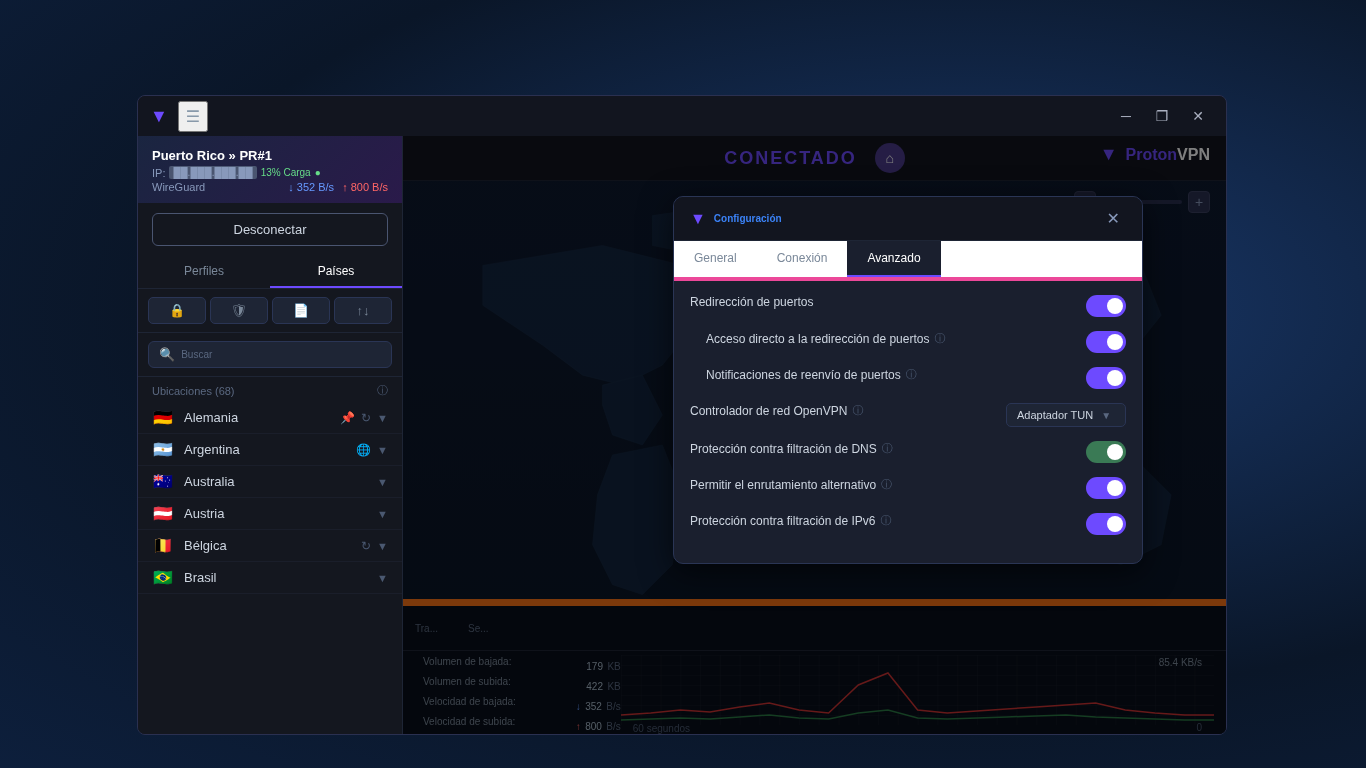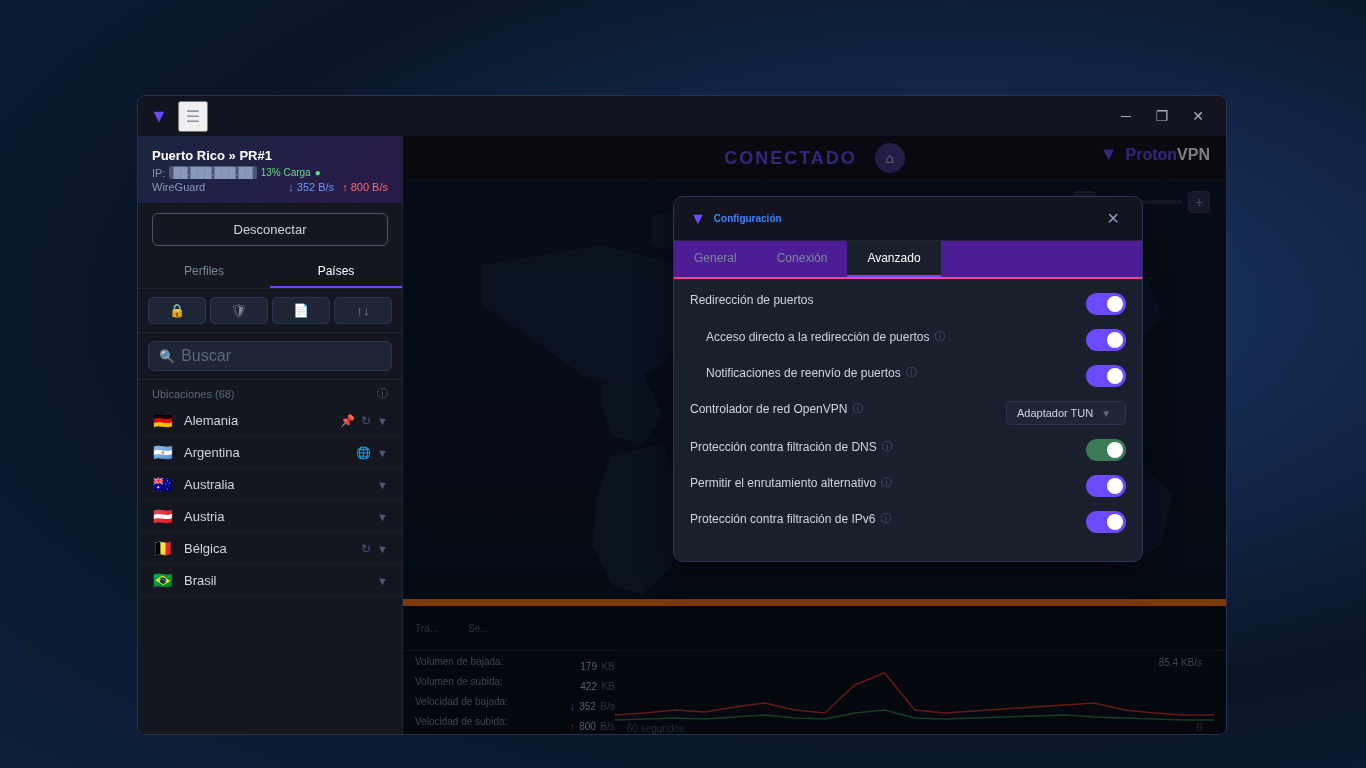--- a/index.html
+++ b/index.html
@@ -203,21 +203,21 @@
       border-radius: 6px;
       padding: 5px 10px;
       gap: 6px;
     }
     .search-icon { color: #5a6880; font-size: 13px; }
     .search-input {
       background: transparent;
       border: none;
       outline: none;
       color: #14b8a6;
-      font-size: 16px;
+      font-size: 10px;
       width: 100%;
     }
     .search-input::placeholder { color: #5a6880; }
 
     
     .locations-header {
       padding: 6px 14px 4px;
       display: flex;
       align-items: center;
       justify-content: space-between;
@@ -485,22 +485,22 @@
       border: none;
       color: #8899bb;
       cursor: pointer;
       font-size: 16px;
       padding: 2px 6px;
     }
 
     
     .modal-tabs {
       display: flex;
-      background: #4c1d95;
-      border-bottom: 2px solid #ec4899;
+      background: #ffffff;
+      border-bottom: 4px solid #ec4899;
       flex-shrink: 0;
       align-items: center;
     }
     .modal-tab {
       padding: 10px 20px;
       font-size: 12px;
       color: #7a8899;
       cursor: pointer;
       border-bottom: 2px solid transparent;
     }
@@ -788,21 +788,21 @@
         </div>
         <div class="speed-plus">+</div>
       </div>
 
       <div class="stats-panel">
         <div style="height:45px;display:flex;padding:0 12px;align-items:center;gap:30px;border-bottom:1px solid #1e2535;">
           <span style="color:#5a6880;font-size:10px;">Tra...</span>
           <span style="color:#5a6880;font-size:10px;">Se...</span>
         </div>
         <div style="display:flex;padding:4px 12px 0;">
-          <div style="flex:1;">
+          <div style="flex:1;margin-left:8px;">
             <div class="stats-row">
               <span class="stats-key">Volumen de bajada:</span>
               <span><span class="stats-val">179</span> <span class="stats-unit">KB</span></span>
             </div>
             <div class="stats-row">
               <span class="stats-key">Volumen de subida:</span>
               <span><span class="stats-val">422</span> <span class="stats-unit">KB</span></span>
             </div>
             <div class="stats-row">
               <span class="stats-key">Velocidad de bajada:</span>

